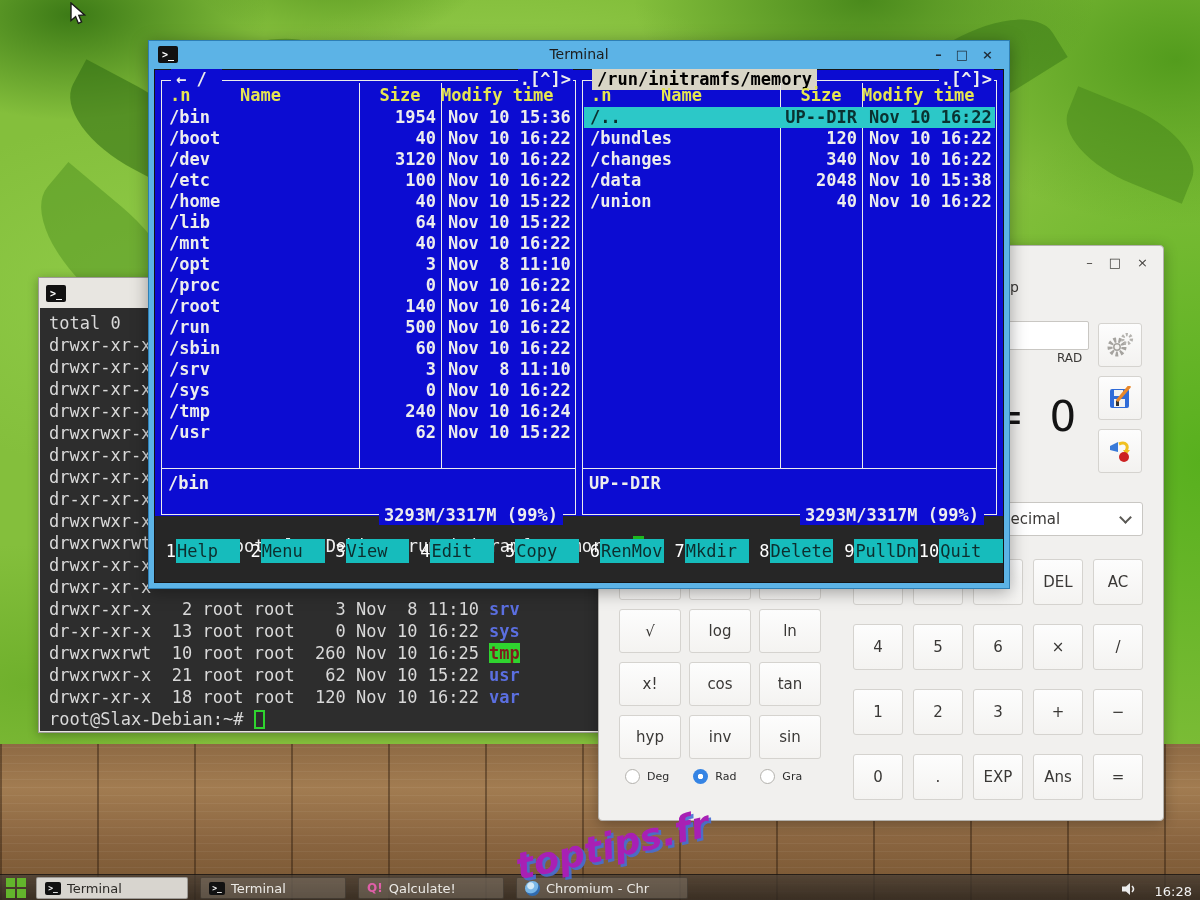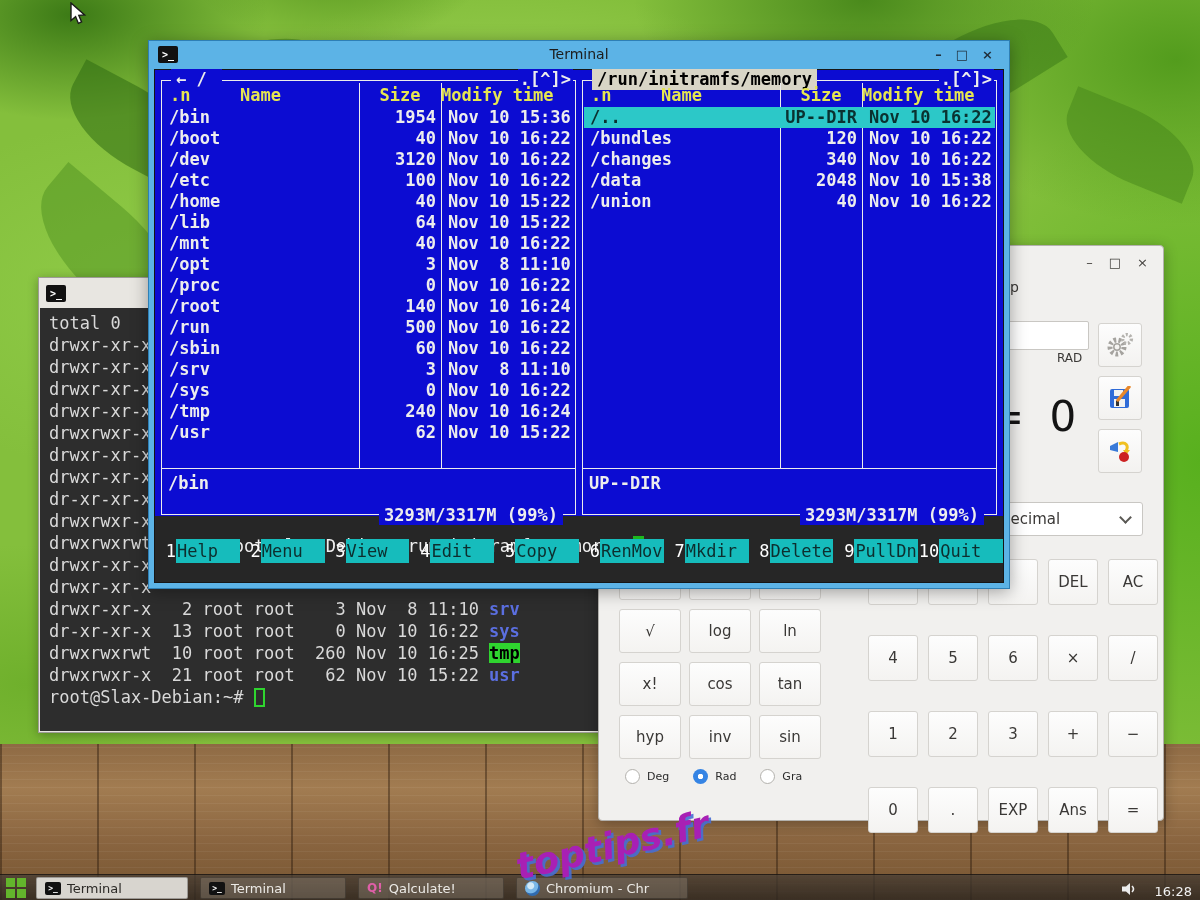--- a/index.html
+++ b/index.html
@@ -37,21 +37,21 @@
   .bg-term-titlebar { height:30px; position:relative; }
   .mini-term-ico { position:absolute; left:7px; top:7px; width:20px; height:17px; background:#111;
     border-radius:2px; color:#fff; font:bold 10px "DejaVu Sans Mono",monospace;
     display:flex; align-items:center; justify-content:center; }
   .bg-term-body { position:absolute; left:1px; right:1px; top:30px; bottom:1px;
     background:#2d2d2d; padding:5px 14px 0 9px; overflow:hidden; }
   .bg-term-scroll { position:absolute; right:1px; top:30px; bottom:1px; width:9px; background:#5294d8; }
   .t-line { height:22px; line-height:22px; white-space:pre;
     font:17px "DejaVu Sans Mono",monospace; color:#d9d9d9; }
   .t-dir { color:#5b6fe0; font-weight:bold;margin-top:17px; }
-  .t-sticky { background:#2fd42f; color:#000000; font-weight:bold; }
+  .t-sticky { background:#2fd42f; color:#7f1d1d; font-weight:bold; }
   .t-cursor { display:inline-block; width:11px; height:19px; border:2px solid #2fd42f;
     vertical-align:-4px; }
 
   
   .calc { left:598px; top:245px; width:566px; height:576px; background:#f1f0ee;
     border:1px solid #b3b1ad; border-radius:4px; box-shadow:0 3px 14px rgba(0,0,0,.30); }
   .calc-controls { position:absolute; right:15px; top:9px; display:flex; gap:16px;
     font-size:13px; color:#45433f; }
   .calc-controls span { cursor:default; }
   .calc-menu-help { position:absolute; left:388px; top:33px; font-size:14px; color:#3a3836; }
@@ -62,22 +62,22 @@
     background:linear-gradient(#fdfdfd,#f3f2f0); border:1px solid #d5d3cf; border-radius:3px;
     display:flex; align-items:center; justify-content:center; }
   .tb1{top:77px} .tb2{top:130px} .tb3{top:183px}
   .calc-result { position:absolute; left:390px; top:146px; font:42px "DejaVu Sans",sans-serif;
     color:#141414; letter-spacing:6px; }
   .base-combo { position:absolute; left:388px; top:256px; width:156px; height:34px; background:#fff;
     border:1px solid #c9c7c3; border-radius:3px; line-height:32px; padding-left:11px;
     font-size:15px; color:#3a3836; }
   .combo-chevron { position:absolute; right:12px; top:10px; width:9px; height:9px;
     border-right:2px solid #5a5854; border-bottom:2px solid #5a5854; transform:rotate(45deg); }
-  .keypad { position:absolute; left:269px; top:313px; display:grid;
-    grid-template-columns:repeat(5,50px); grid-auto-rows:46px; gap:30px 10px; }
+  .keypad { position:absolute; left:254px; top:313px; display:grid;
+    grid-template-columns:repeat(5,50px); grid-auto-rows:46px; gap:19px 10px; }
   .funcpad { position:absolute; left:20px; top:310px; display:grid;
     grid-template-columns:repeat(3,62px); grid-auto-rows:44px; gap:9px 8px; }
   .calc-btn { background:linear-gradient(#fdfdfd,#f4f3f1); border:1px solid #d5d3cf;
     border-radius:3px; color:#3a3836; font:15px "DejaVu Sans",sans-serif;
     display:flex; align-items:center; justify-content:center; }
   .angle-row { position:absolute; left:26px; top:523px; display:flex; gap:24px; align-items:center; }
   .angle-opt { display:flex; align-items:center; gap:7px; font-size:11px; color:#2b2b2b; }
   .radio { width:15px; height:15px; border-radius:50%; background:#fff; border:1px solid #b3b1ad; }
   .radio.sel { border:none; background:radial-gradient(circle at 50% 50%, #fff 0 2.5px, #3584e4 3px 100%); }
 
@@ -184,20 +184,21 @@
       <div class="t-line"><span class="t-text">drwxr-xr-x</span></div>
       <div class="t-line"><span class="t-text">dr-xr-xr-x</span></div>
       <div class="t-line"><span class="t-text">drwxrwxr-x</span></div>
       <div class="t-line"><span class="t-text">drwxrwxrwt</span></div>
       <div class="t-line"><span class="t-text">drwxr-xr-x</span></div>
       <div class="t-line"><span class="t-text">drwxr-xr-x</span></div>
       <div class="t-line"><span class="t-text">drwxr-xr-x   2 root root    3 Nov  8 11:10 </span><span class="t-dir">srv</span></div>
       <div class="t-line"><span class="t-text">dr-xr-xr-x  13 root root    0 Nov 10 16:22 </span><span class="t-dir">sys</span></div>
       <div class="t-line"><span class="t-text">drwxrwxrwt  10 root root  260 Nov 10 16:25 </span><span class="t-sticky">tmp</span></div>
       <div class="t-line"><span class="t-text">drwxrwxr-x  21 root root   62 Nov 10 15:22 </span><span class="t-dir">usr</span></div>
+      <div class="t-line"><span class="t-text">drwxr-xr-x  18 root root  120 Nov 10 16:22 </span><span class="t-dir">var</span></div>
       <div class="t-line"><span class="t-text">root@Slax-Debian:~# </span><span class="t-cursor"></span></div>
     </div>
   <div class="bg-term-scroll"></div>
 </div>
 
 <div class="win calc">
   <div class="calc-controls">
     <span>–</span>
     <span>□</span>
     <span>×</span>

